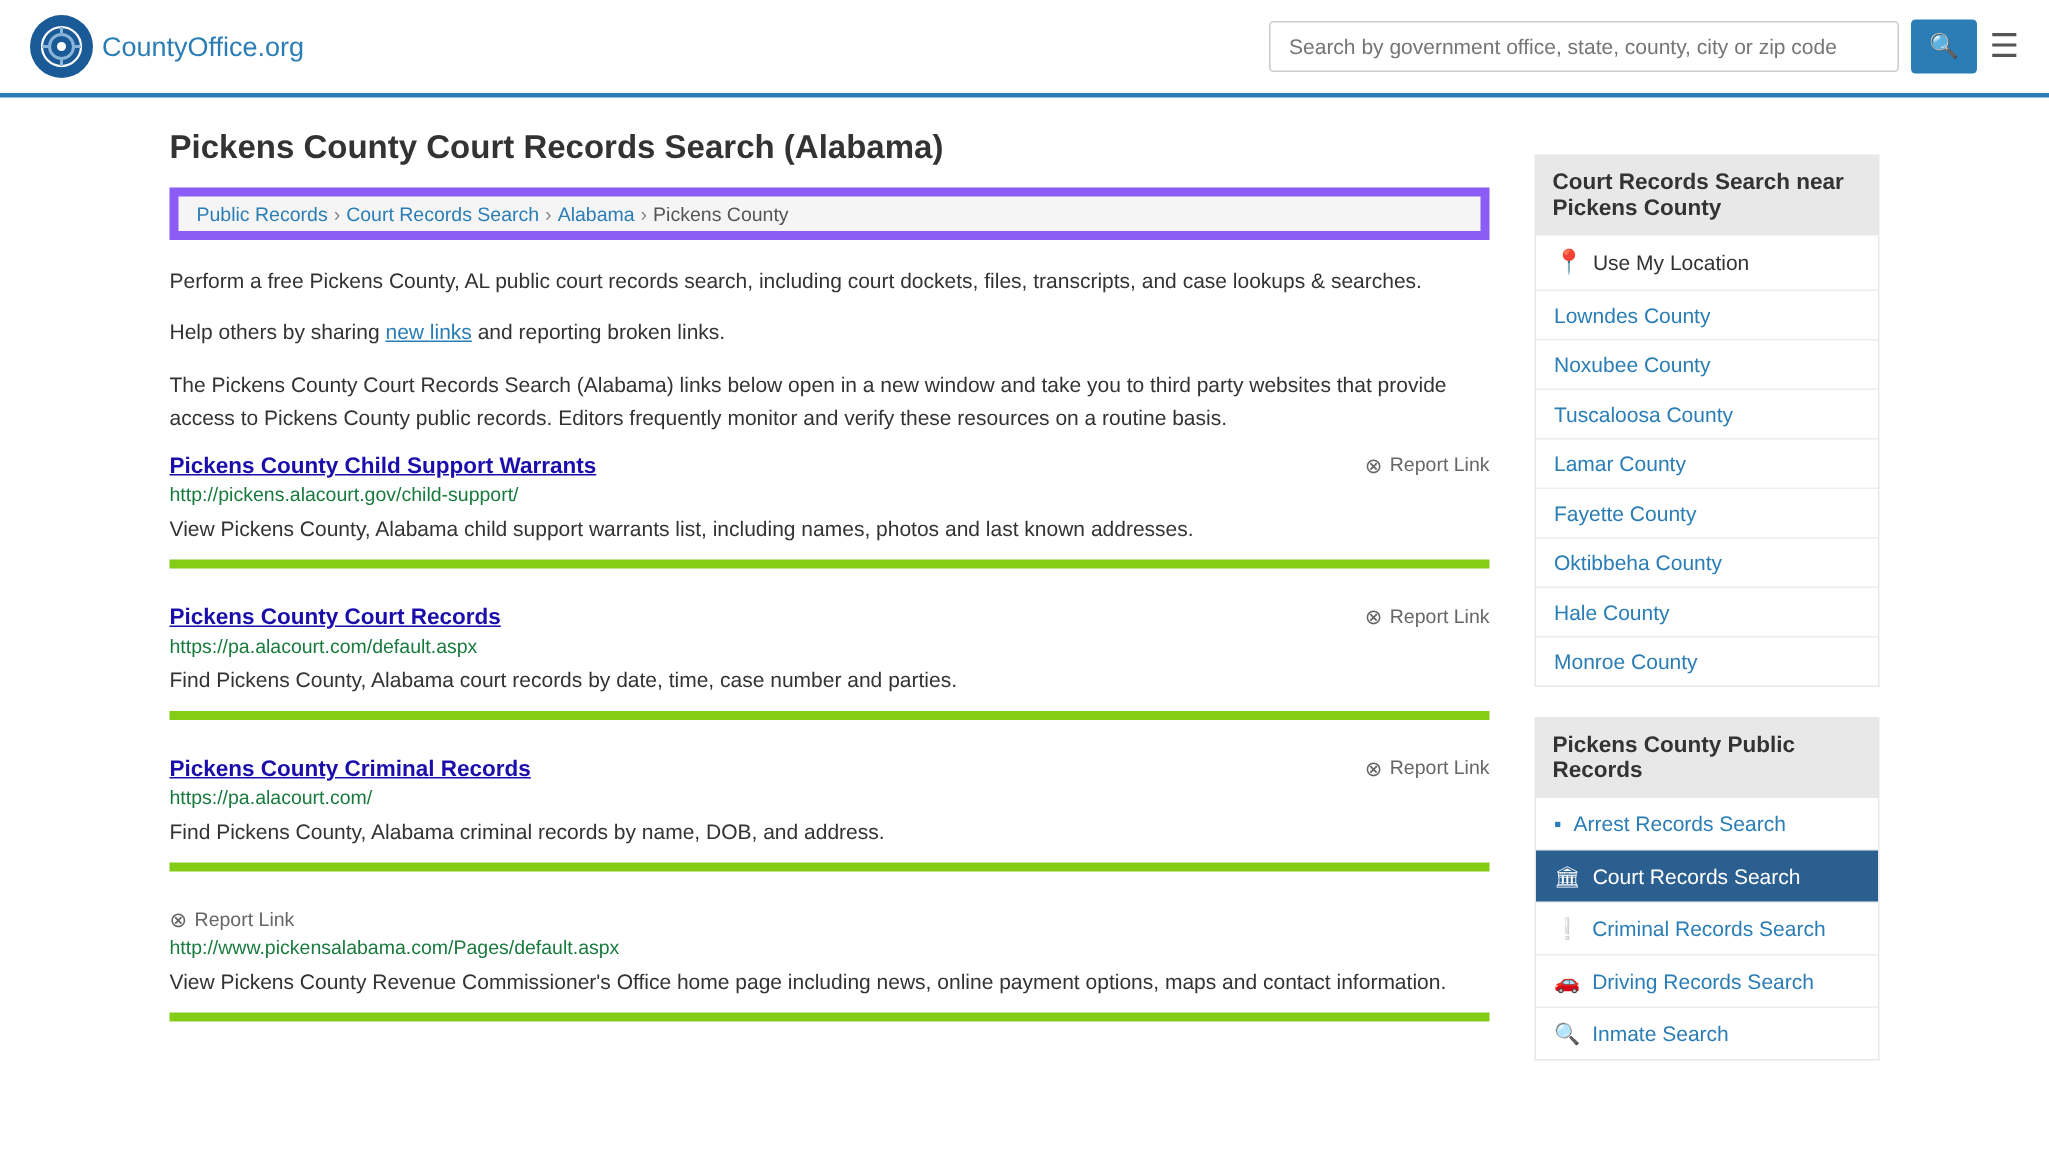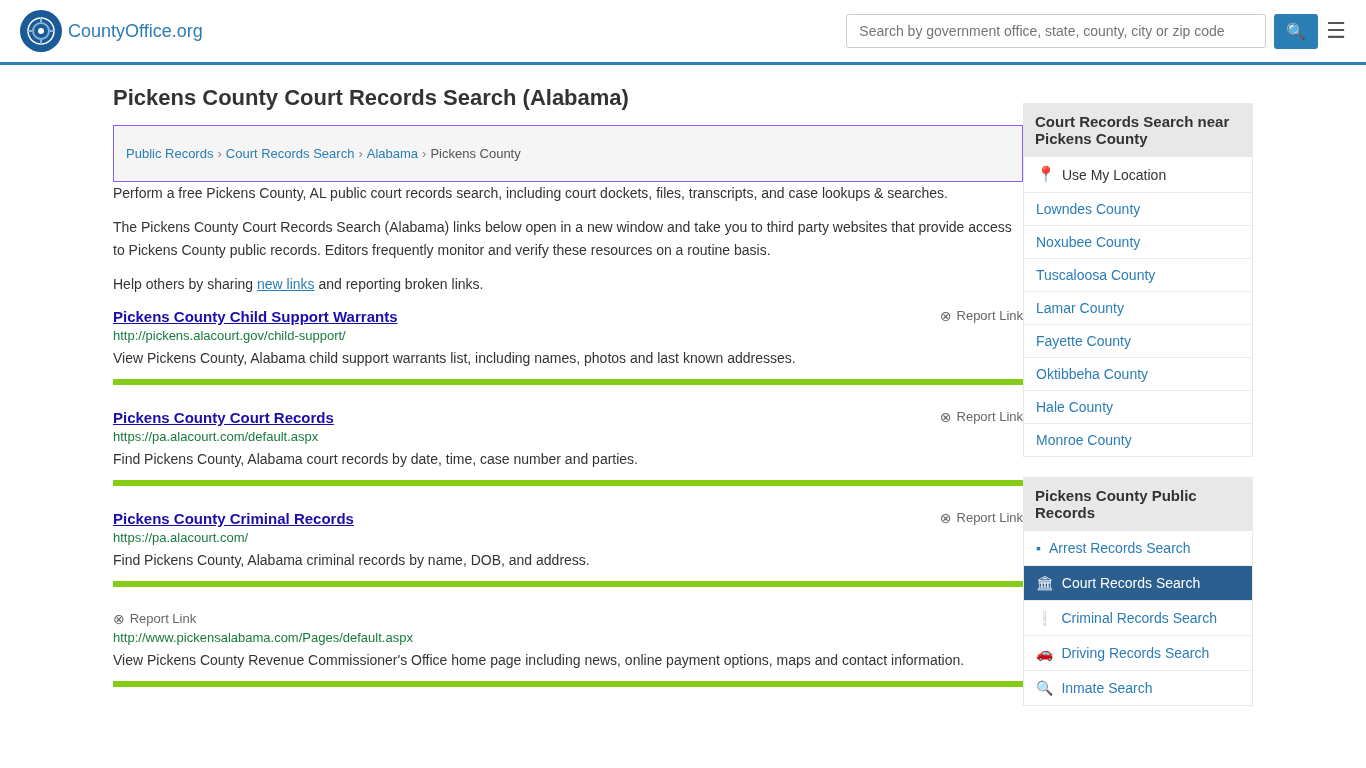--- a/index.html
+++ b/index.html
@@ -65,39 +65,41 @@
       font-size: 22px;
       color: #555;
     }
 
     
     #main-container {
       max-width: 1200px;
       margin: 0 auto;
       padding: 20px 30px;
       display: flex;
+      gap: 30px;
     }
     #content-area { flex: 1; }
     #sidebar { width: 230px; flex-shrink: 0; margin-top: 18px; }
 
     
     #page-title {
       font-size: 22px;
       font-weight: bold;
       color: #333;
       margin-bottom: 14px;
     }
 
     
     #breadcrumb {
       background: #f5f5f5;
-      border: 1px solid #8b5cf6;
-      padding: 20px 12px;
+      border: 6px solid #8b5cf6;
+      padding: 4px 12px;
       font-size: 13px;
       color: #555;
+      margin-bottom: 16px;
       display: flex;
       align-items: center;
       gap: 4px;
       flex-wrap: wrap;
     }
     #breadcrumb a { color: #2a7db5; text-decoration: none; }
     .bc-sep { color: #888; }
 
     
     .desc-text {
@@ -239,24 +241,24 @@
       <a href="#">Public Records</a>
       <span class="bc-sep">›</span>
       <a href="#">Court Records Search</a>
       <span class="bc-sep">›</span>
       <a href="#">Alabama</a>
       <span class="bc-sep">›</span>
       <span>Pickens County</span>
     </div>
 
     <p class="desc-text">Perform a free Pickens County, AL public court records search, including court dockets, files, transcripts, and case lookups &amp; searches.</p>
-    <p class="desc-text">The Pickens County Court Records Search (Alabama) links below open in a new window and take you to third party websites that provide access to Pickens County public records. Editors frequently monitor and verify these resources on a routine basis.</p>
     <p class="desc-text">
       <span>Help others by sharing </span><a href="#">new links</a><span> and reporting broken links.</span>
     </p>
+    <p class="desc-text">The Pickens County Court Records Search (Alabama) links below open in a new window and take you to third party websites that provide access to Pickens County public records. Editors frequently monitor and verify these resources on a routine basis.</p>
 
     <div id="results-list">
 
       <div class="result-item">
         <div class="result-header">
           <div class="result-title">
             <a href="#">Pickens County Child Support Warrants</a>
           </div>
           <div class="report-link">
             <span class="report-icon">⊗</span>

